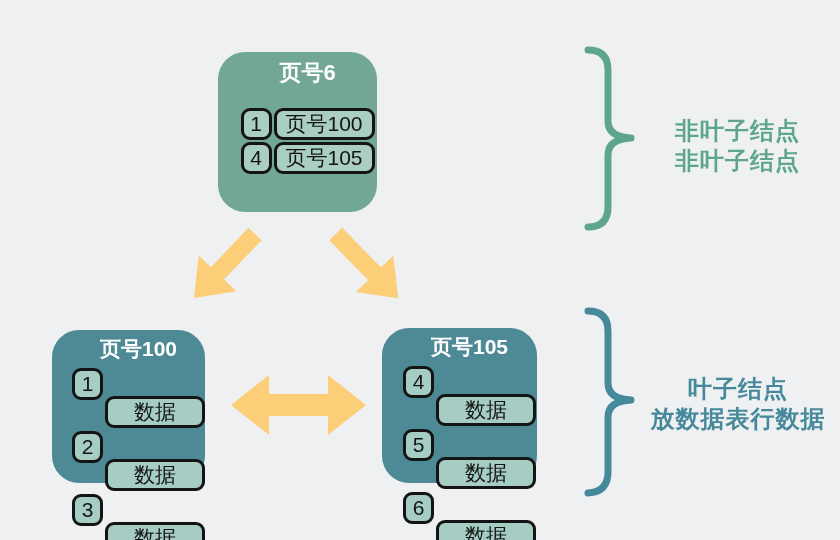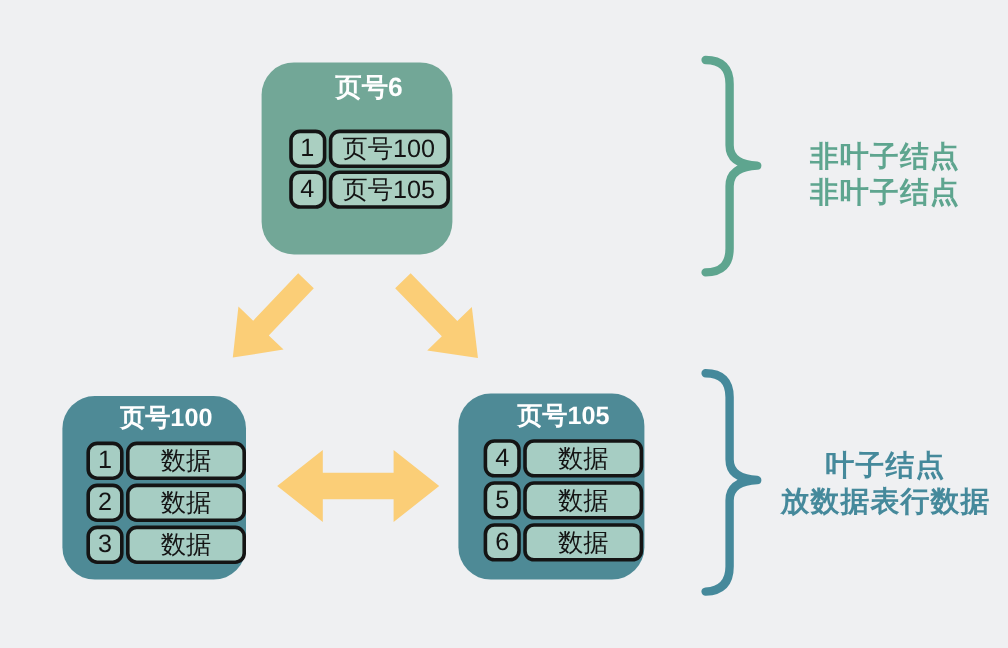--- a/index.html
+++ b/index.html
@@ -88,21 +88,21 @@
     display: flex;
     align-items: center;
     justify-content: center;
     height: 32px;
     font-size: 21px;
     font-weight: 400;
   }
   .leaf .cell { background: var(--leaf-cell-bg); }
   .cell.key { width: 31px; }
   .cell.val { width: 101px; }
-  .leaf .cell.val { width: 100px; }
+  .leaf .cell.val { width: 100px; margin-top: 28px; }
 
   .annotation {
     position: absolute;
     text-align: center;
     font-weight: 700;
     font-size: 24px;
     line-height: 30px;
     letter-spacing: 1px;
   }
   .annotation.top {

